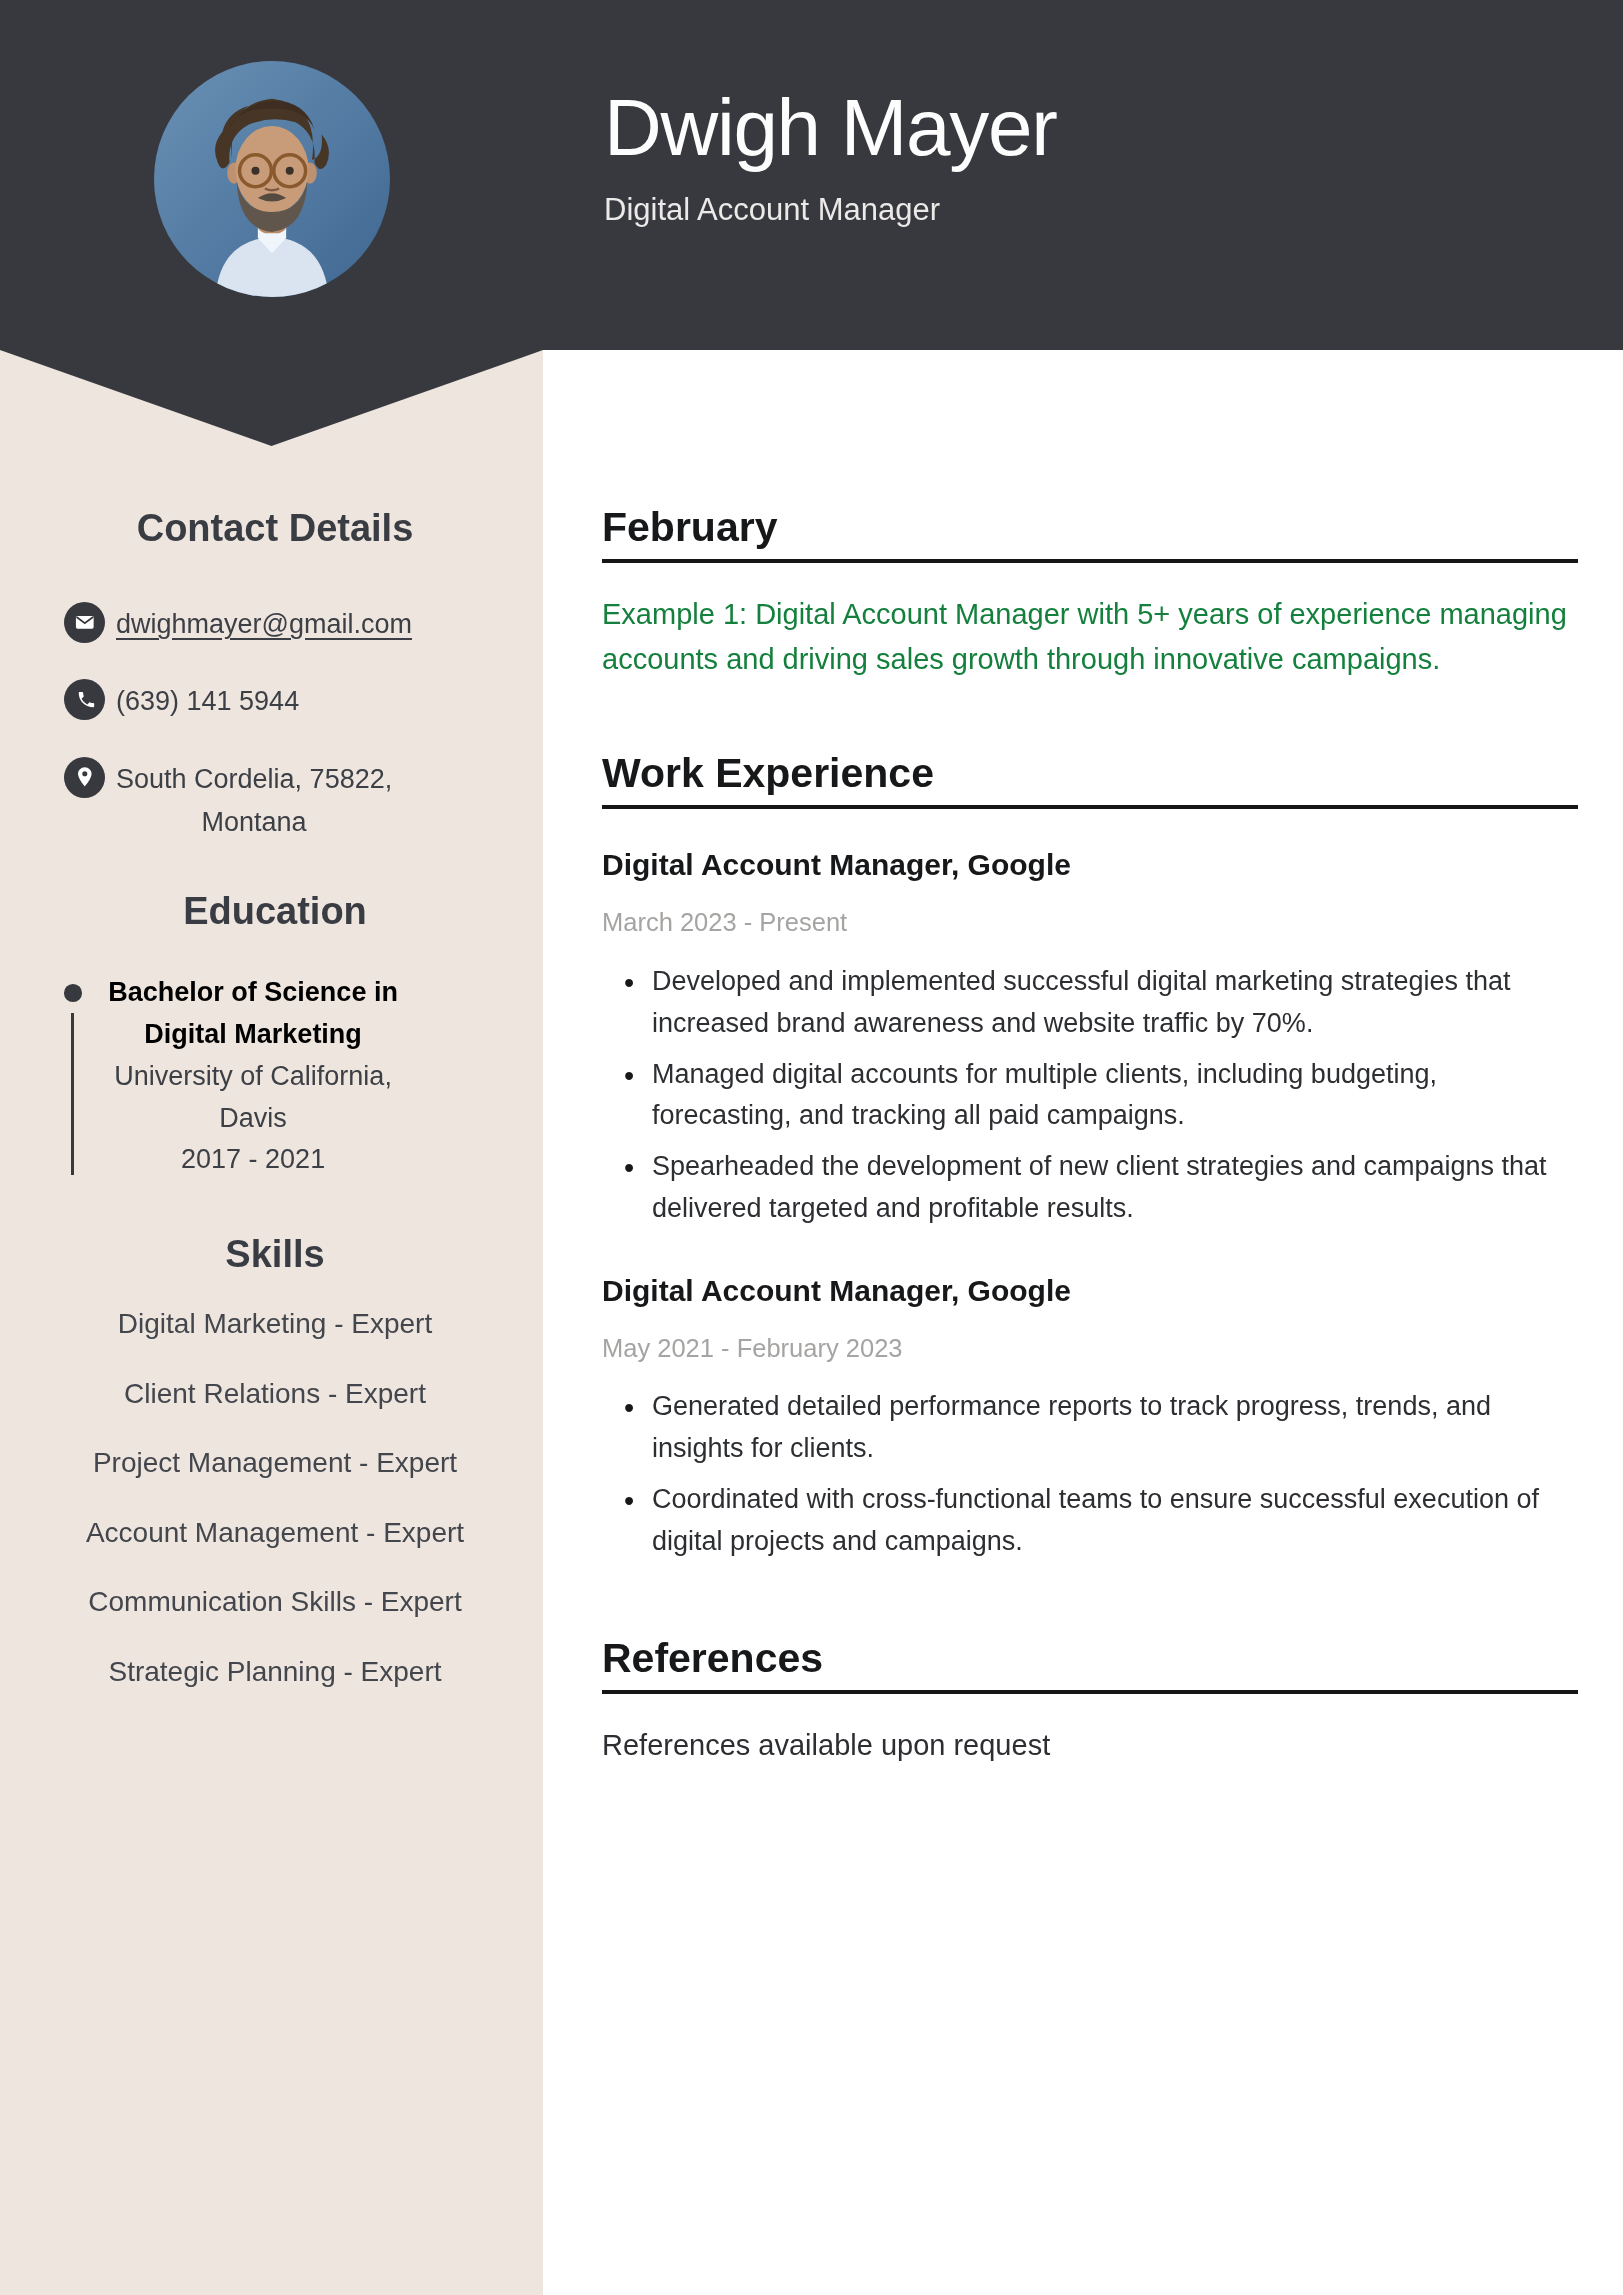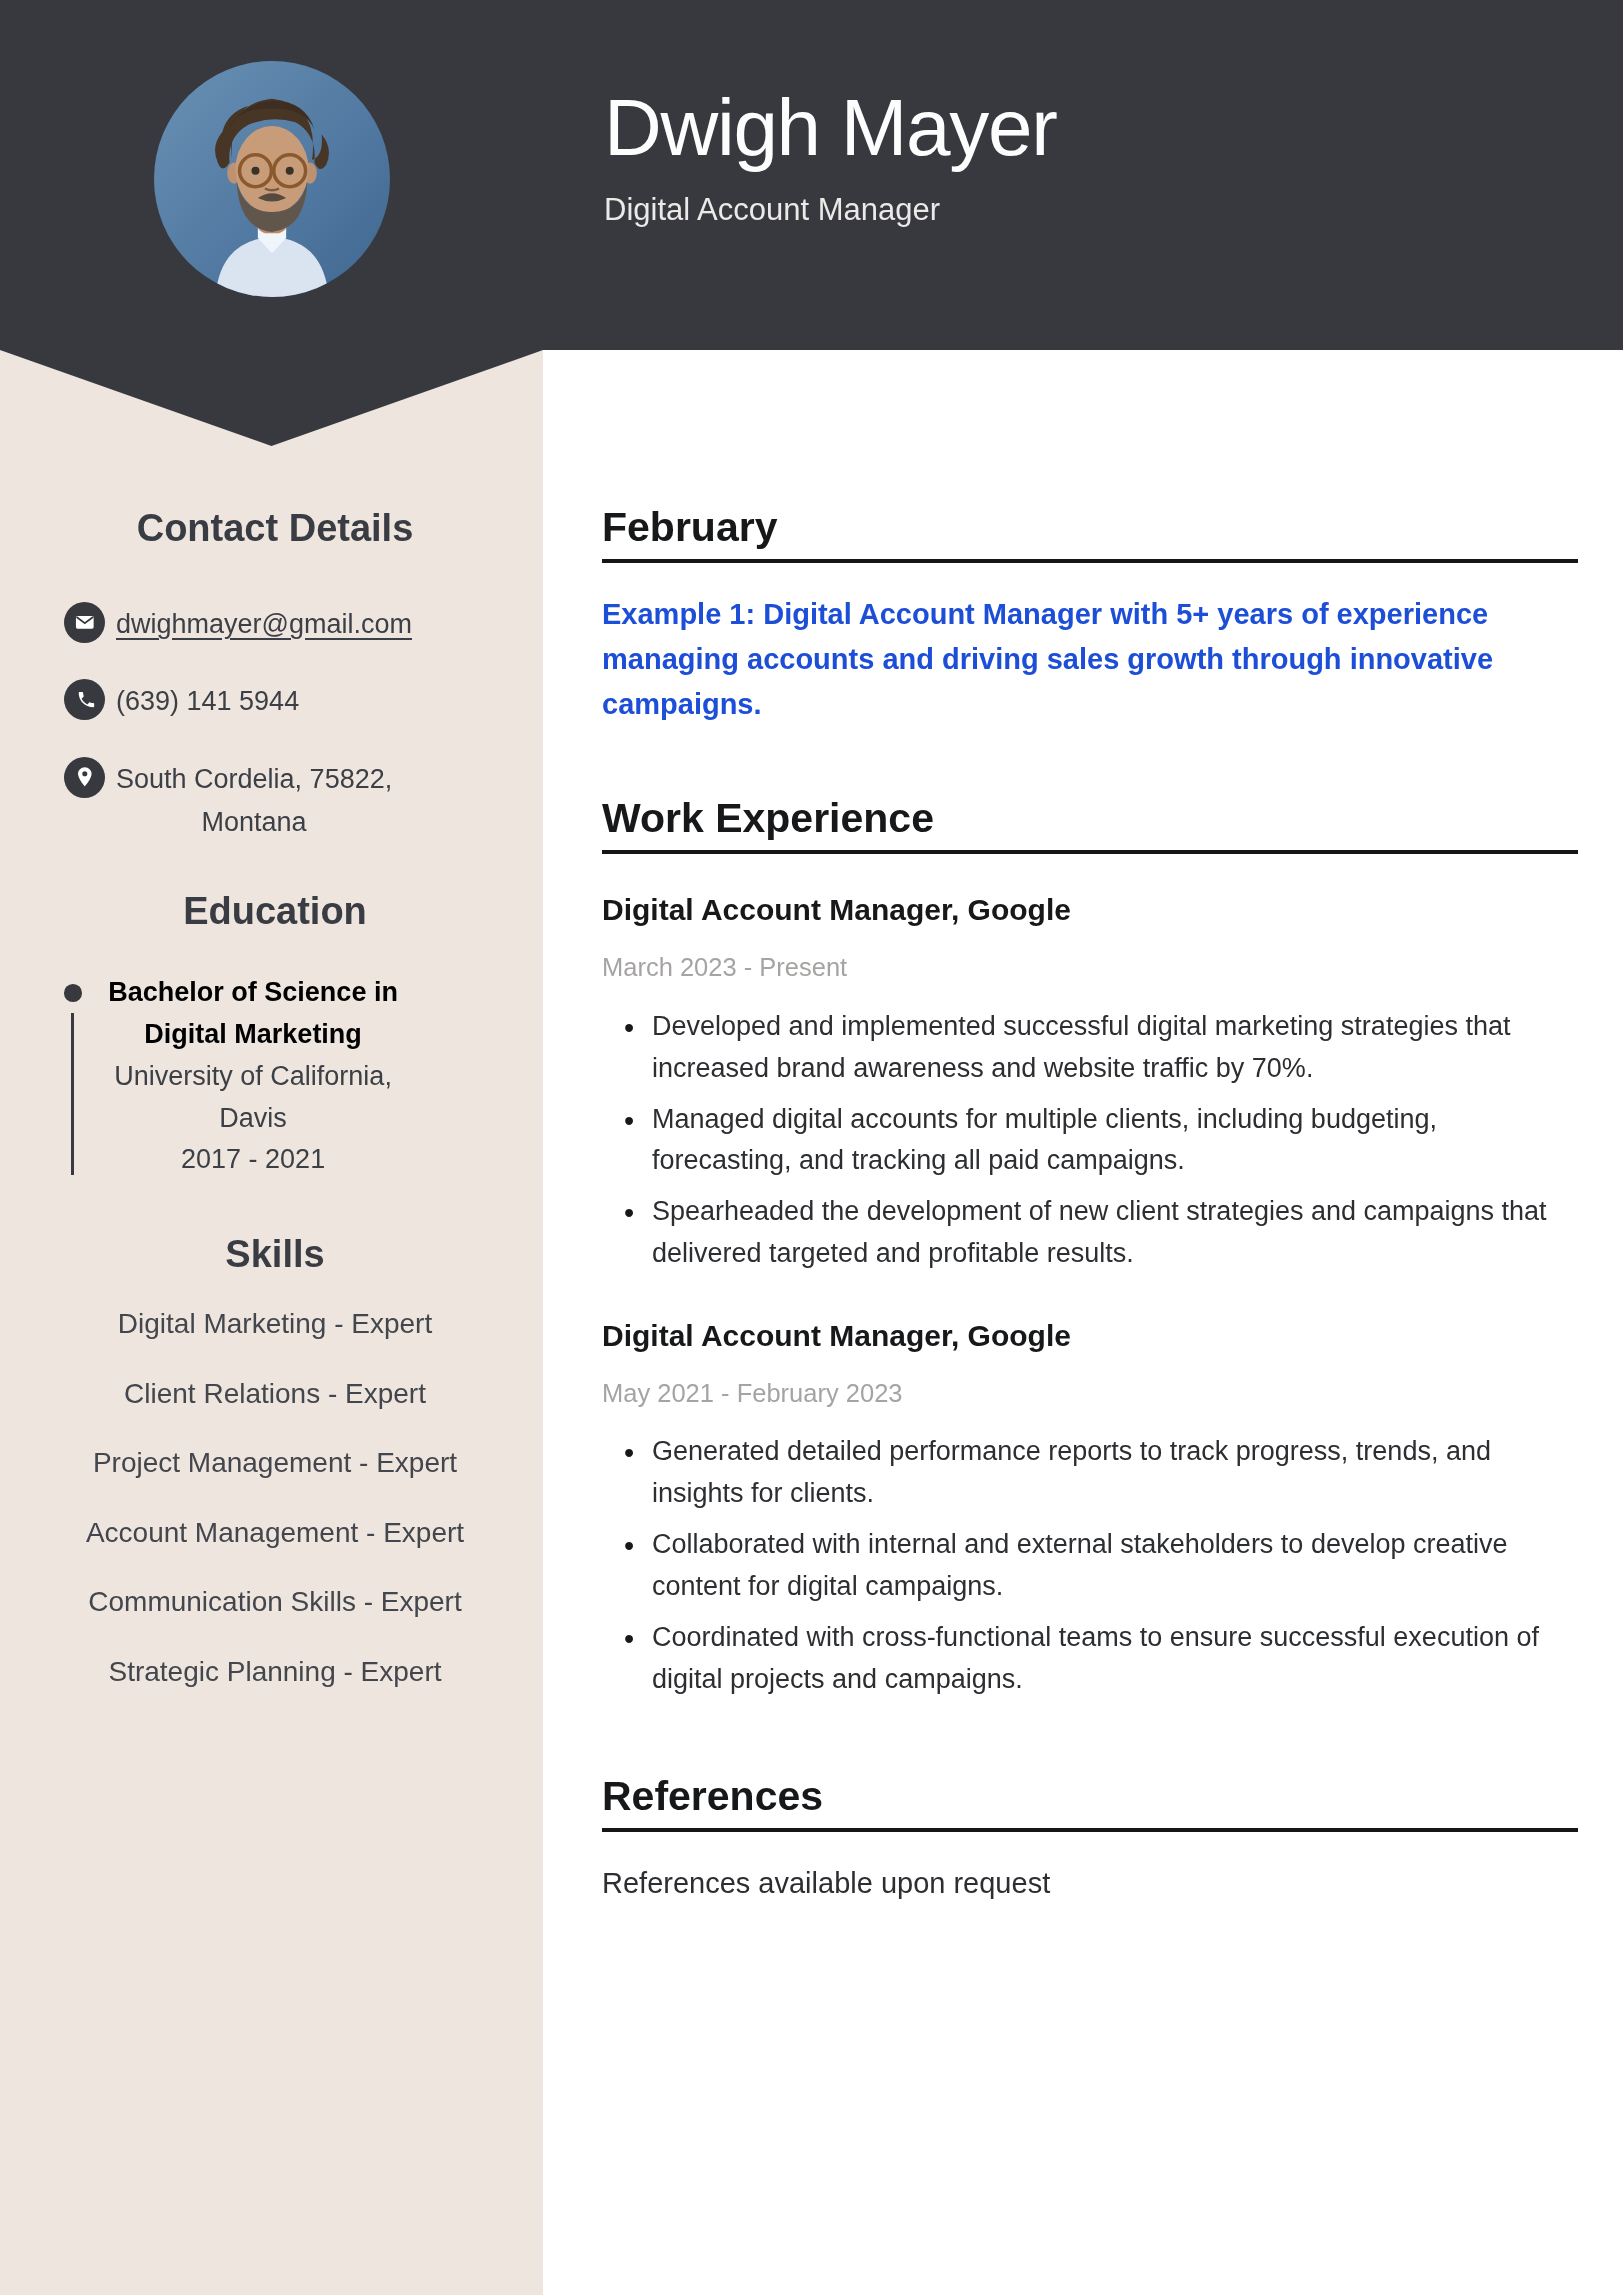--- a/index.html
+++ b/index.html
@@ -70,21 +70,21 @@
   .skills-h{margin-bottom:27px;}
   .skills-list{list-style:none;margin:0;padding:0;}
   .skills-list li{font-size:28px;line-height:1.45;color:#43464C;margin-bottom:29px;}
 
   
   .main{position:absolute;left:602px;top:505px;width:976px;color:#2C2E31;}
   .mh{
     font-size:41px;font-weight:700;color:#17181A;line-height:1.1;
     margin:0;padding-bottom:9.2px;border-bottom:4.6px solid #161616;
   }
-  .summary-p{margin:29px 0 0 0;font-size:29px;line-height:1.55;color:#1d4ed8;font-weight:bold;}
+  .summary-p{margin:29px 0 0 0;font-size:29px;line-height:1.55;color:#15803d;}
 
   .work-section{margin-top:69px;}
   .job{margin-top:36px;}
   .job + .job{margin-top:41px;}
   .job-title{margin:0;font-size:30px;font-weight:700;color:#17181A;line-height:1.3;}
   .job-dates{margin-top:21px;font-size:25.5px;color:#A6A4A2;line-height:1.4;}
   .job-bullets{list-style:none;margin:19.6px 0 0 0;padding:0;}
   .job-bullets li{
     position:relative;padding-left:50px;font-size:27px;line-height:1.55;
     color:#2C2E31;margin-bottom:9.2px;
@@ -232,21 +232,20 @@
           <li>Managed digital accounts for multiple clients, including budgeting, forecasting, and tracking all paid campaigns.</li>
           <li>Spearheaded the development of new client strategies and campaigns that delivered targeted and profitable results.</li>
         </ul>
       </article>
 
       <article class="job">
         <h3 class="job-title">Digital Account Manager, Google</h3>
         <div class="job-dates">May 2021 - February 2023</div>
         <ul class="job-bullets">
           <li>Generated detailed performance reports to track progress, trends, and insights for clients.</li>
-          <li>Collaborated with internal and external stakeholders to develop creative content for digital campaigns.</li>
           <li>Coordinated with cross-functional teams to ensure successful execution of digital projects and campaigns.</li>
         </ul>
       </article>
     </section>
 
     <section class="ref-section">
       <h2 class="mh">References</h2>
       <p class="ref-p">References available upon request</p>
     </section>
 

